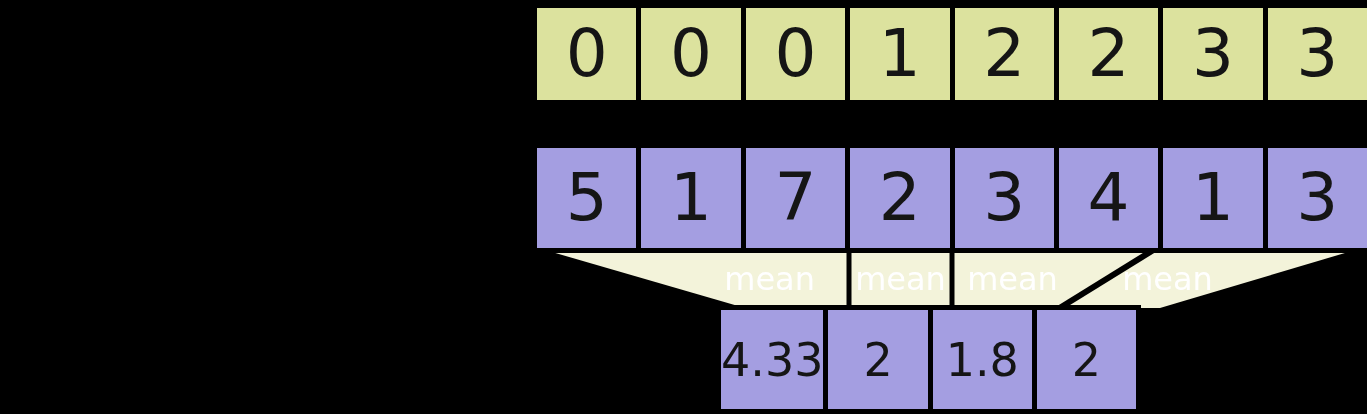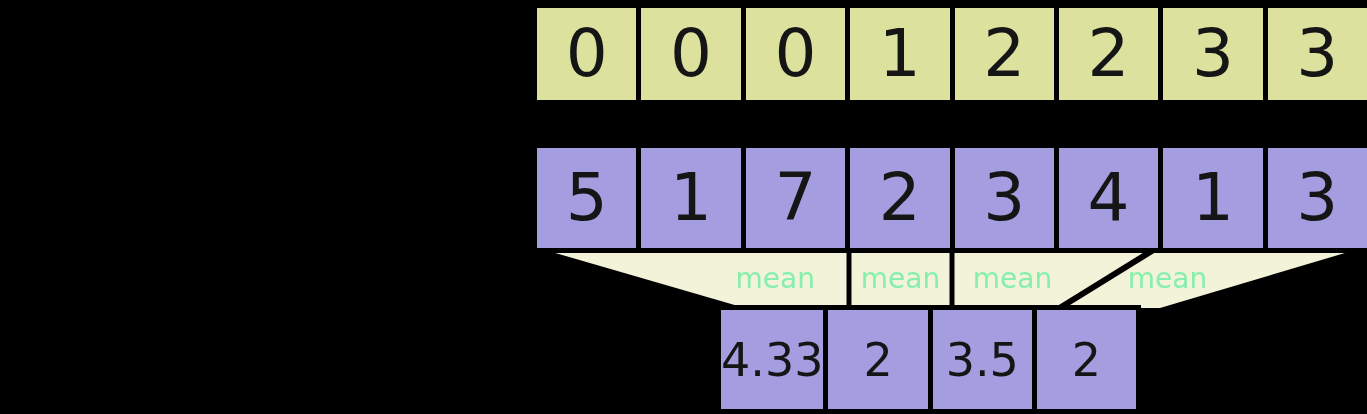--- a/index.html
+++ b/index.html
@@ -59,22 +59,22 @@
     left: 0; top: 0;
     z-index: 1;
   }
 
   
   .mean-label {
     position: absolute;
     top: 253px;
     height: 52px;
     line-height: 52px;
-    font-size: 28px;
-    color: #86efac;
+    font-size: 32px;
+    color: #ffffff;
     z-index: 3;
     white-space: nowrap;
   }
   #mean-0 { left: 655px; width: 160px; text-align: right; }
   #mean-1 { left: 849px; width: 103px; text-align: center; }
   #mean-2 { left: 960px; width: 105px; text-align: center; }
   #mean-3 { left: 1115px; width: 105px; text-align: center; }
 </style>
 </head>
 <body>
@@ -111,17 +111,17 @@
   </div>
 
   <div class="mean-label" id="mean-0">mean</div>
   <div class="mean-label" id="mean-1">mean</div>
   <div class="mean-label" id="mean-2">mean</div>
   <div class="mean-label" id="mean-3">mean</div>
 
   <div class="row" id="row-result">
     <div class="cell res">4.33</div>
     <div class="cell res">2</div>
-    <div class="cell res">3.5</div>
+    <div class="cell res">1.8</div>
     <div class="cell res">2</div>
   </div>
 
 </div>
 
 </body></html>

